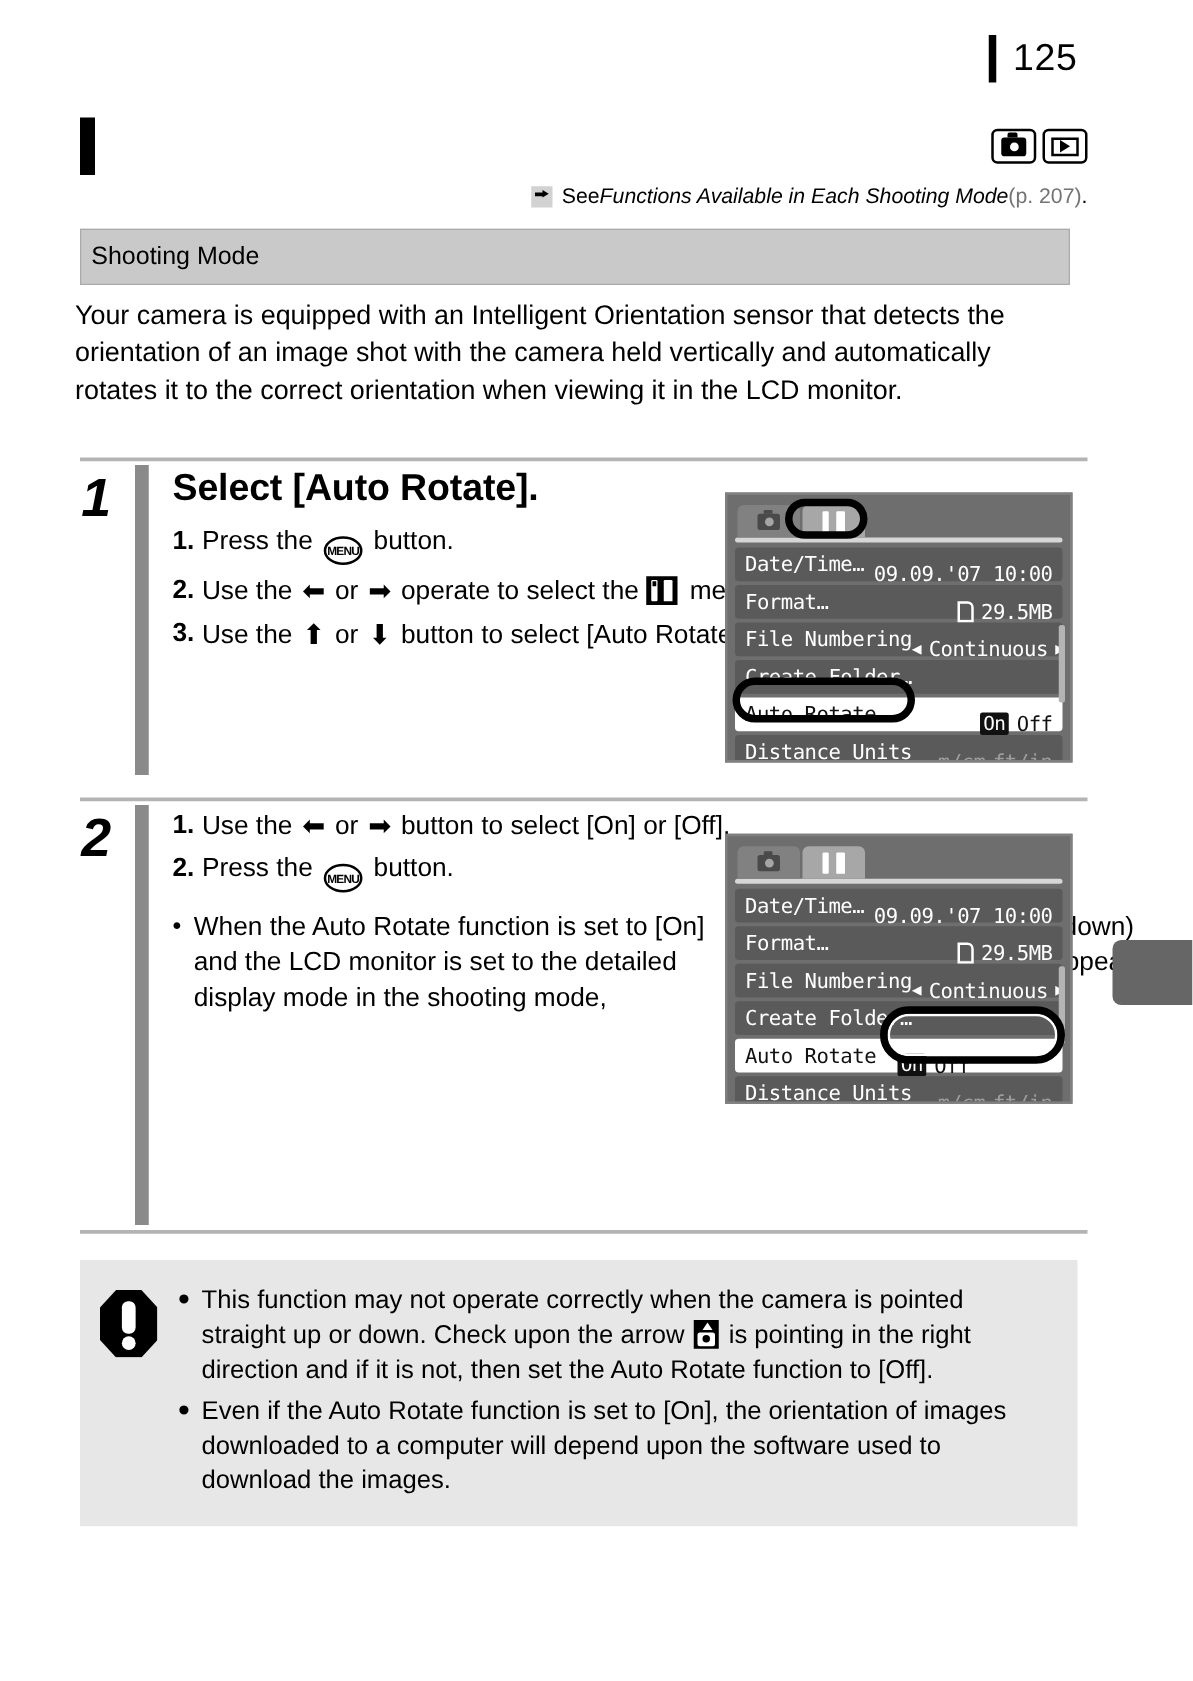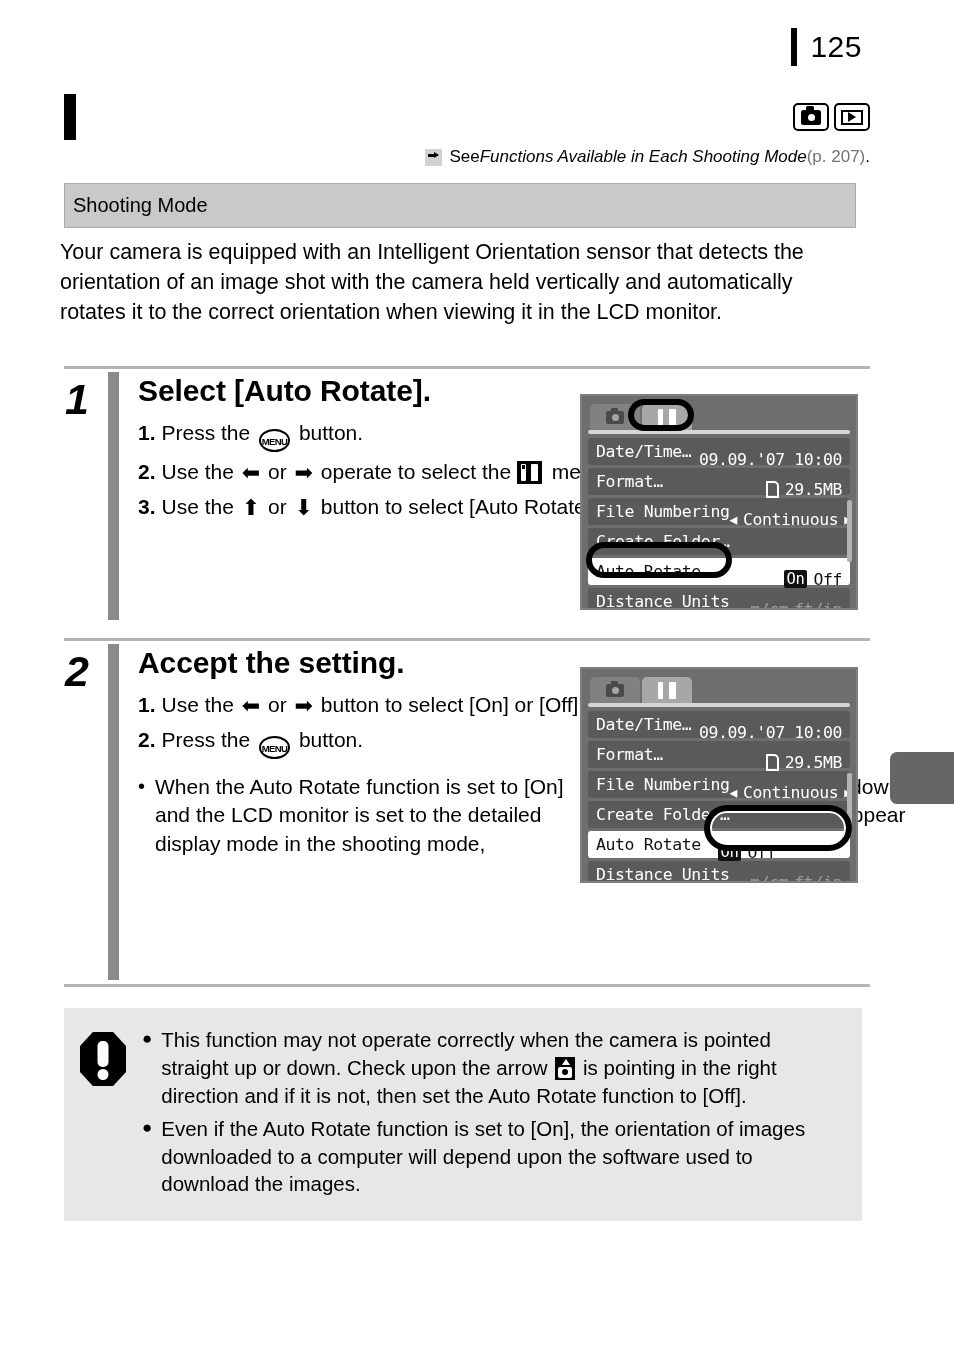--- a/index.html
+++ b/index.html
@@ -858,21 +858,20 @@
   <div class="lcd-scroll" style="top:104px;height:62px;"></div>
   <div class="hl-ring" style="left:46px;top:3px;width:66px;height:32px;"></div>
   <div class="hl-ring" style="left:4px;top:146px;width:146px;height:36px;"></div>
 </div>
 
 <div class="hr-top" style="top:638px;"></div>
 <div class="step" style="top:644px;height:338px;">
   <div class="step-num">2</div>
   <div class="step-bar" style="height:336px;"></div>
   <div class="step-body">
-    <div class="step-heading">Accept the setting.</div>
 
     <div class="sub-item" style="width:470px;">
       <span class="sub-no">1.</span>
       <span class="sub-txt">
         <span>Use the </span><span class="nav-arrow">⬅</span><span> or </span><span class="nav-arrow">➡</span><span> button to select [On] or [Off].</span>
       </span>
     </div>
 
     <div class="sub-item" style="width:470px;">
       <span class="sub-no">2.</span>

